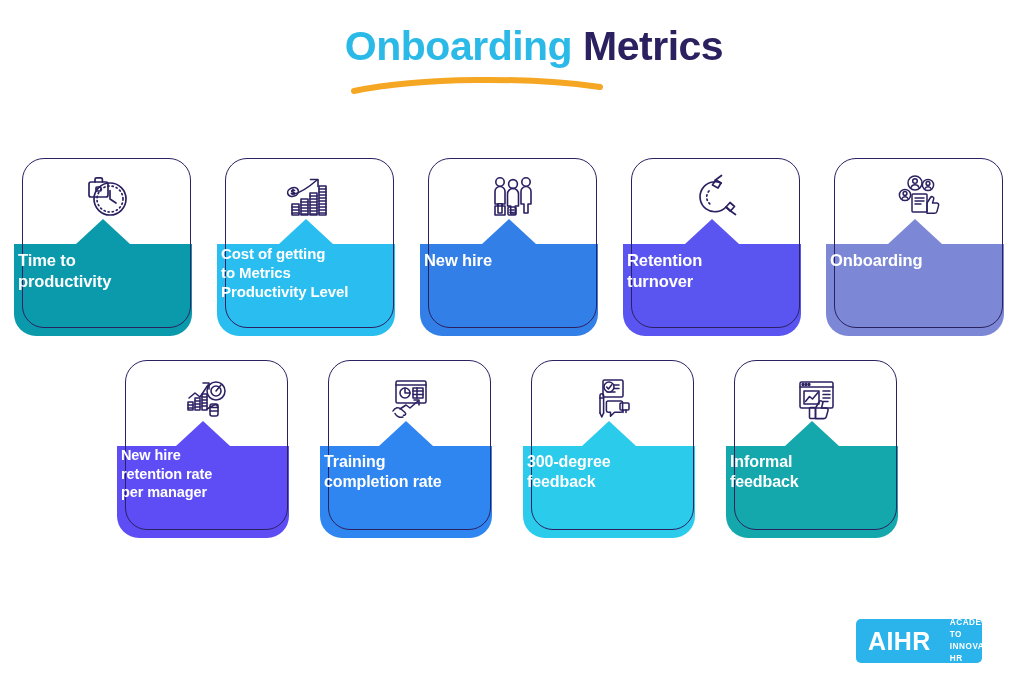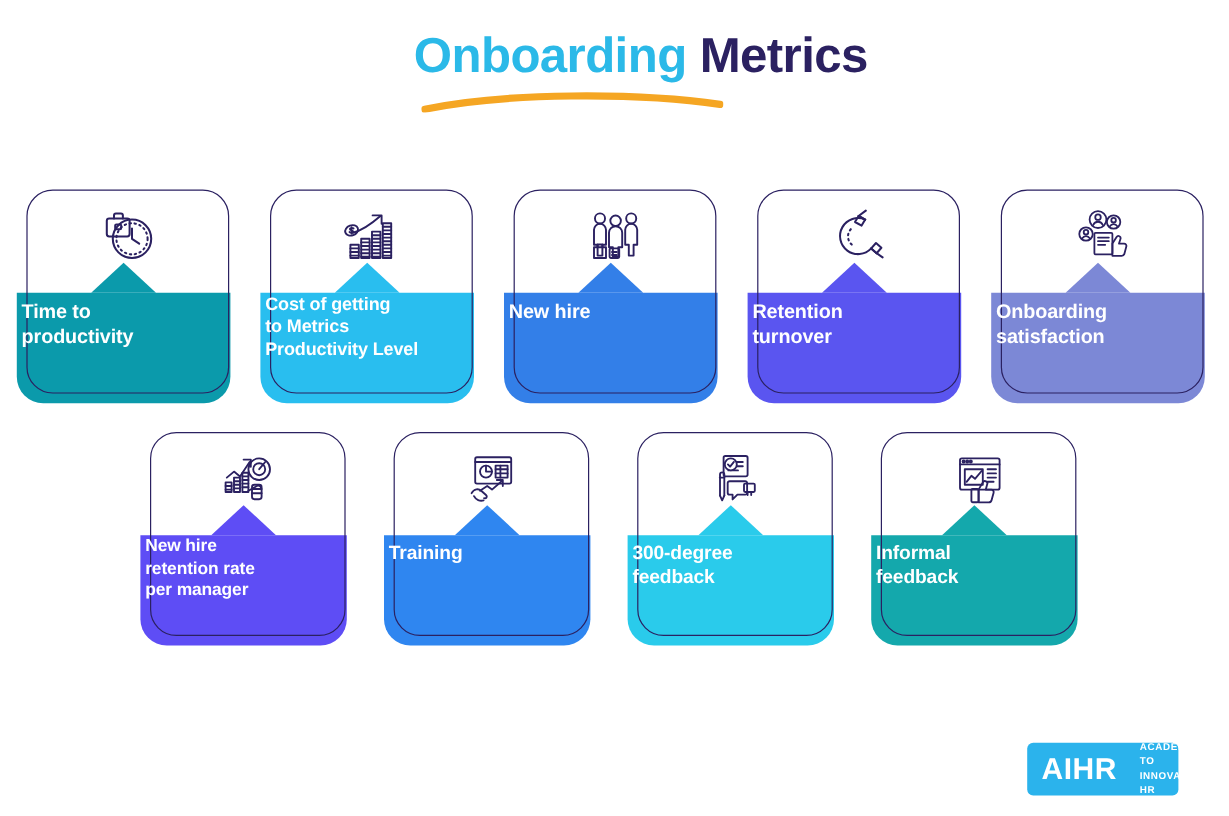--- a/index.html
+++ b/index.html
@@ -292,21 +292,20 @@
         <circle cx="12" cy="22" r="5.6"></circle>
         <circle cx="12" cy="20.5" r="1.9"></circle>
         <path d="M9 25.5a3.4 3.4 0 0 1 6 0"></path>
         <rect x="19" y="21" width="15" height="18" rx="1"></rect>
         <path d="M22 25h9M22 28h9M22 31h6"></path>
         <path d="M34 30 l3.5-5.5a1.8 1.8 0 0 1 3.2 1.6L39.5 30h4.3a1.9 1.9 0 0 1 1.8 2.4l-1.6 6a2.4 2.4 0 0 1-2.3 1.8H34z"></path>
       </svg>
     </div>
     <div class="card-label">
       <div>Onboarding</div>
-      <div>satisfaction</div>
     </div>
   </div>
 
 </div>
 
 <div class="row row-2">
 
   <div class="card">
     <div class="fill" style="background:#5E4DF5;color:#5E4DF5">
         <span class="peak"></span>
@@ -349,20 +348,21 @@
         <rect x="29" y="13" width="10" height="10"></rect>
         <path d="M29 16h10M29 19.5h10M33 13v10"></path>
         <path d="M16 34 l6-4 4 3 8-7"></path>
         <path d="M30 25h5v5"></path>
         <path d="M9 36 c2-4 6-4 8-2 l4 3.5 c1.5 1.3.2 3.3-1.6 2.7"></path>
         <path d="M11 38.5c1.5 3 5 4.5 8 3.5"></path>
       </svg>
     </div>
     <div class="card-label">
       <div>Training</div>
+      <div>completion rate</div>
     </div>
   </div>
 
   <div class="card">
     <div class="fill" style="background:#2ACBEB;color:#2ACBEB">
         <span class="peak"></span>
       </div>
     <div class="outline"></div>
     <div class="icon-box">
       <svg width="52" height="48" viewBox="0 0 52 48" fill="none" stroke="#2B2161" stroke-width="1.55" stroke-linecap="round" stroke-linejoin="round">

